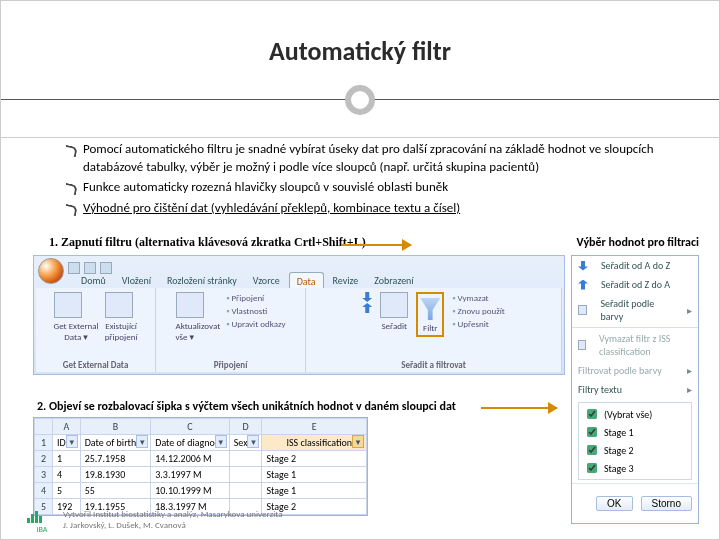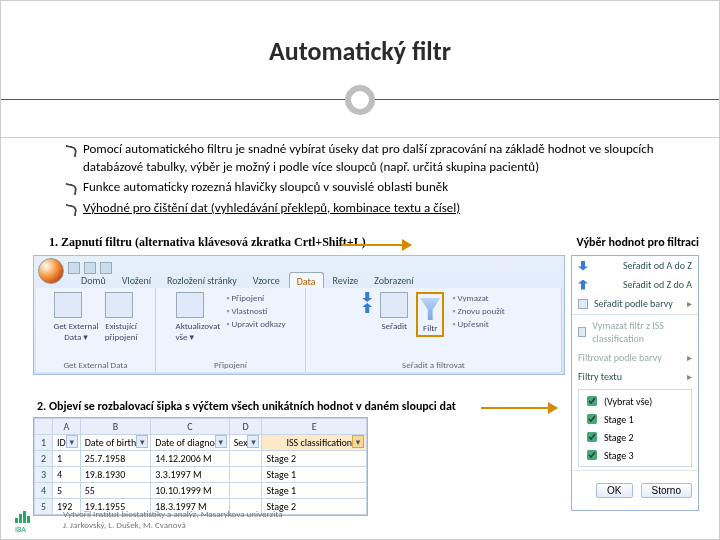--- a/index.html
+++ b/index.html
@@ -102,21 +102,21 @@
     background: #eef4fd;
     display: flex;
   }
   .group {
     border-right: 1px solid #c4d4ee;
     padding: 4px 6px 14px;
     display: flex; flex-direction: column; align-items: center;
     position: relative;
     font-size: 9px; color: #446;
   }
-  .group .cap { position: absolute; bottom: 2px; left: 0; right: 0; text-align: center; color: #667; }
+  .group .cap { position: absolute; bottom: 2px; left: 0; right: 0; text-align: center; color: #667; font-weight: bold; }
   .bigicon { width: 28px; height: 26px; background: #dfe9fa; border: 1px solid #9ab; margin-bottom: 2px; }
   .funnel {
     width: 20px; height: 22px;
     background: linear-gradient(#bcd5f4, #7aa6e2);
     clip-path: polygon(0 0, 100% 0, 62% 55%, 62% 100%, 38% 100%, 38% 55%);
     margin: 2px 0;
   }
   .smallrow { display: flex; flex-direction: column; gap: 2px; font-size: 9px; color: #557; }
   .smallrow span::before { content: "▪ "; color: #8aa; }
 
@@ -161,21 +161,21 @@
 
   
   .dropdown {
     position: absolute; right: 20px; top: 254px;
     width: 128px;
     border: 1px solid #9ab3d6;
     background: #fff;
     font-size: 10px;
     display: flex; flex-direction: column;
   }
-  .dropdown .row { padding: 3px 6px; display: flex; align-items: center; gap: 6px; color: #355; justify-content: space-between; }
+  .dropdown .row { padding: 3px 6px; display: flex; align-items: center; gap: 13px; color: #355; }
   .dropdown .sep { height: 1px; background: #d5e0f0; margin: 1px 0; }
   .dropdown .dim { color: #9aa; }
   .dropdown .tri::after { content: " ▸"; color: #789; margin-left: auto; }
   .dropdown .checks { border: 1px solid #cfd9ec; margin: 3px 6px; padding: 3px 4px; display: flex; flex-direction: column; gap: 2px; }
   .dropdown .checks label { display: flex; gap: 4px; align-items: center; }
   .dropdown .checks input { width: 10px; height: 10px; accent-color: #4a7; }
   .dropdown .buttons { display: flex; gap: 8px; padding: 12px 6px; justify-content: flex-end; border-top: 1px solid #dce6f5; }
   .dropdown .buttons button {
     font-size: 10px; padding: 1px 10px;
     border: 1px solid #a7bde0; background: linear-gradient(#fefefe,#e3ecf9);
@@ -184,23 +184,23 @@
   .sorticon { width: 10px; height: 10px; display: inline-block; }
   .sorticon.az { background: linear-gradient(180deg,#3a7bd5,#3a7bd5); clip-path: polygon(30% 0,70% 0,70% 60%,100% 60%,50% 100%,0 60%,30% 60%); }
   .sorticon.za { background: linear-gradient(180deg,#3a7bd5,#3a7bd5); clip-path: polygon(50% 0,100% 40%,70% 40%,70% 100%,30% 100%,30% 40%,0 40%); }
   .clearicon { width: 10px; height: 10px; background: #dfe9fa; border: 1px solid #9ab; }
 
   .footer {
     position: absolute; left: 62px; bottom: 8px;
     font-size: 9px; color: #777; line-height: 1.3;
   }
   .iba {
-    position: absolute; left: 14px; bottom: 6px;
+    position: absolute; left: 26px; bottom: 6px;
     width: 30px; height: 22px;
-    font-size: 8px; color: #2a6; 
+    font-size: 8px; color: #2a6; text-align: center;
   }
   .iba .bars { display: flex; gap: 1px; align-items: flex-end; height: 12px; margin-bottom: 1px; }
   .iba .bars i { width: 3px; background: #2a6; display: inline-block; }
 </style>
 </head>
 <body>
 
 <div class="hr1"></div>
 <div class="hr2"></div>
 <div class="title">Automatický filtr</div>

